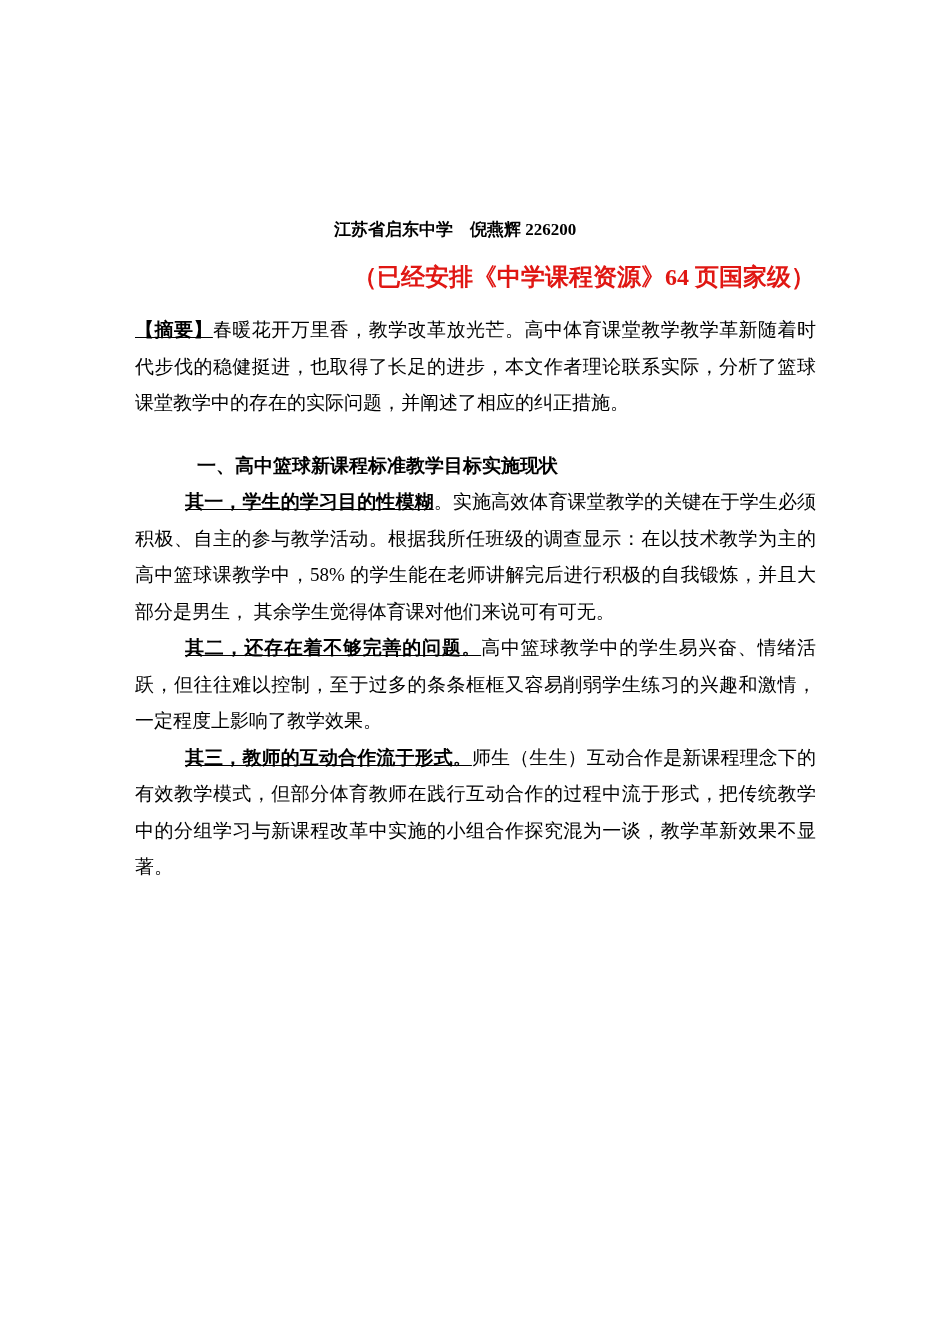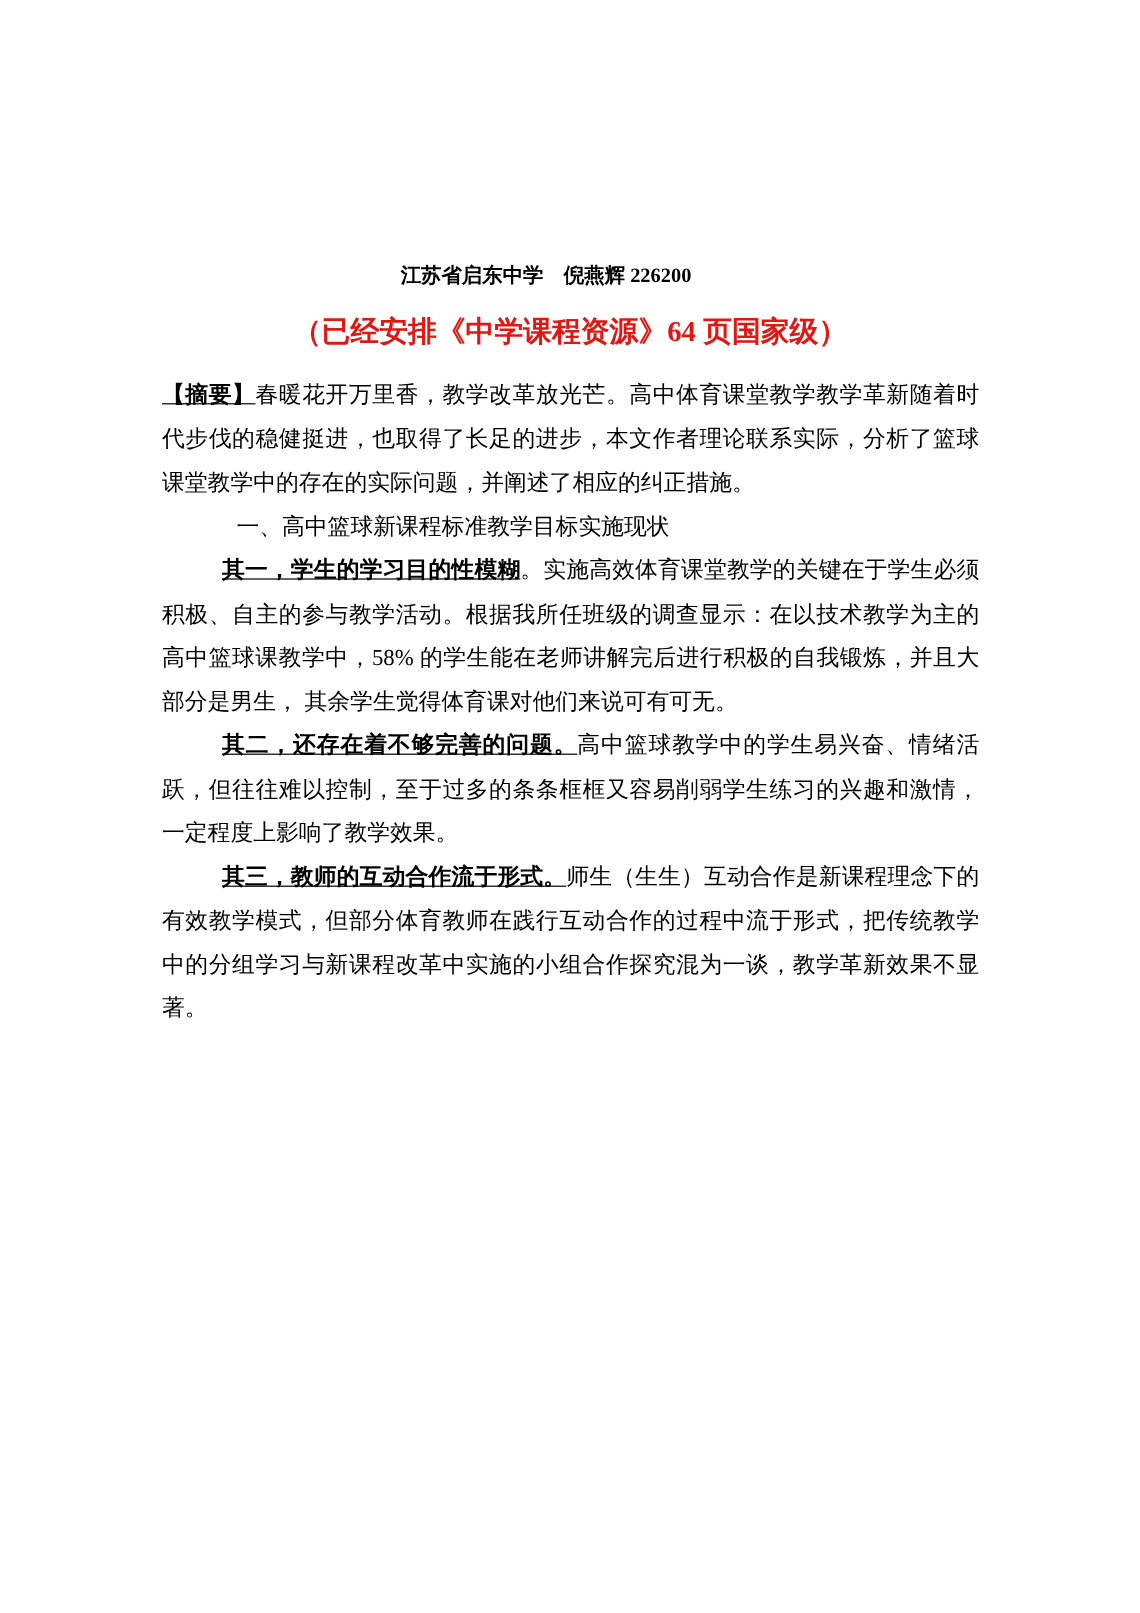--- a/index.html
+++ b/index.html
@@ -34,40 +34,41 @@
     box-sizing: border-box; padding-right: 40px;
     text-align: center;
     font-size: 17px; line-height: 30px;
     font-weight: 700;
     white-space: nowrap;
     margin-top: 13px;
   }
   .note {
     position: absolute;
     top: 261px; left: 135px; width: 680px;
-    text-align: center;
+    text-align: right;
     font-size: 24px; line-height: 32px;
     font-weight: 700;
     white-space: nowrap;
   }
   .doc-body {
     position: absolute;
     top: 312px; left: 135px; width: 681px;
     font-size: 19px;
     line-height: 36.5px;
     text-align: justify;
     text-justify: inter-ideograph;
   }
   .para { margin: 0; }
   .para.indented { text-indent: 50px; }
   .para.heading {
-    font-weight: 400;
+    font-weight: 700;
     text-indent: 62px;
     text-align: left;
     font-family: "Liberation Sans", "DejaVu Sans", sans-serif;
+    margin-top: 26px;
   }
   .para b {
     font-weight: 700;
     font-family: "Liberation Sans", "DejaVu Sans", sans-serif;
     text-decoration: underline;
   }
 </style>
 </head>
 <body style="background: rgb(255, 255, 255); color: rgb(0, 0, 0);">
 

